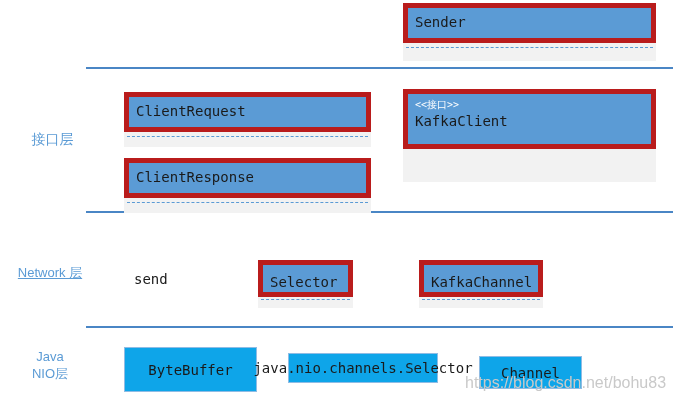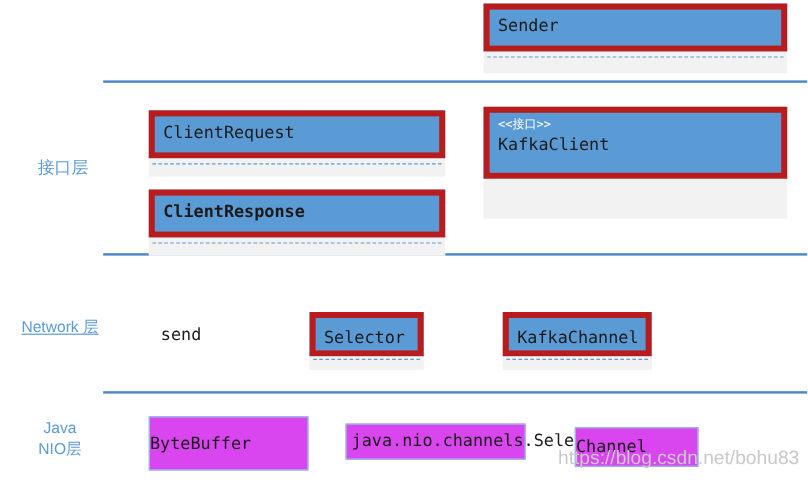--- a/index.html
+++ b/index.html
@@ -72,25 +72,26 @@
     position: absolute;
     left: 3px;
     right: 3px;
     top: 4px;
     border-top: 1px dashed #5B9BD5;
     height: 0;
   }
   
   .solid-box {
     position: absolute;
-    background: #d946ef;
+    background: #0ea5e9;
     border: 1px solid #8FBCE4;
     box-sizing: border-box;
     display: flex;
     align-items: center;
+    justify-content: center;
     text-align: center;
     color: #1A1A1A;
     font-family: "DejaVu Sans Mono", monospace;
     font-size: 14px;
     line-height: 18px;
   }
   
   .plain-text {
     position: absolute;
     color: #1A1A1A;
@@ -132,21 +133,21 @@
   <div class="uml-box" style="left:124px; top:92px; width:247px; height:55px;">
     <div class="uml-head" style="height:40px;">
       <span class="cls-name">ClientRequest</span>
     </div>
     <div class="uml-body" style="height:15px;">
       <div class="sep"></div>
     </div>
   </div>
 
   <div class="uml-box" style="left:124px; top:158px; width:247px; height:55px;">
-    <div class="uml-head" style="height:40px;font-weight:bold;">
+    <div class="uml-head" style="height:40px;">
       <span class="cls-name">ClientResponse</span>
     </div>
     <div class="uml-body" style="height:15px;">
       <div class="sep"></div>
     </div>
   </div>
 
   <div class="uml-box" style="left:403px; top:89px; width:253px; height:93px;">
     <div class="uml-head" style="height:60px;">
       <span class="stereotype">&lt;&lt;接口&gt;&gt;</span>

